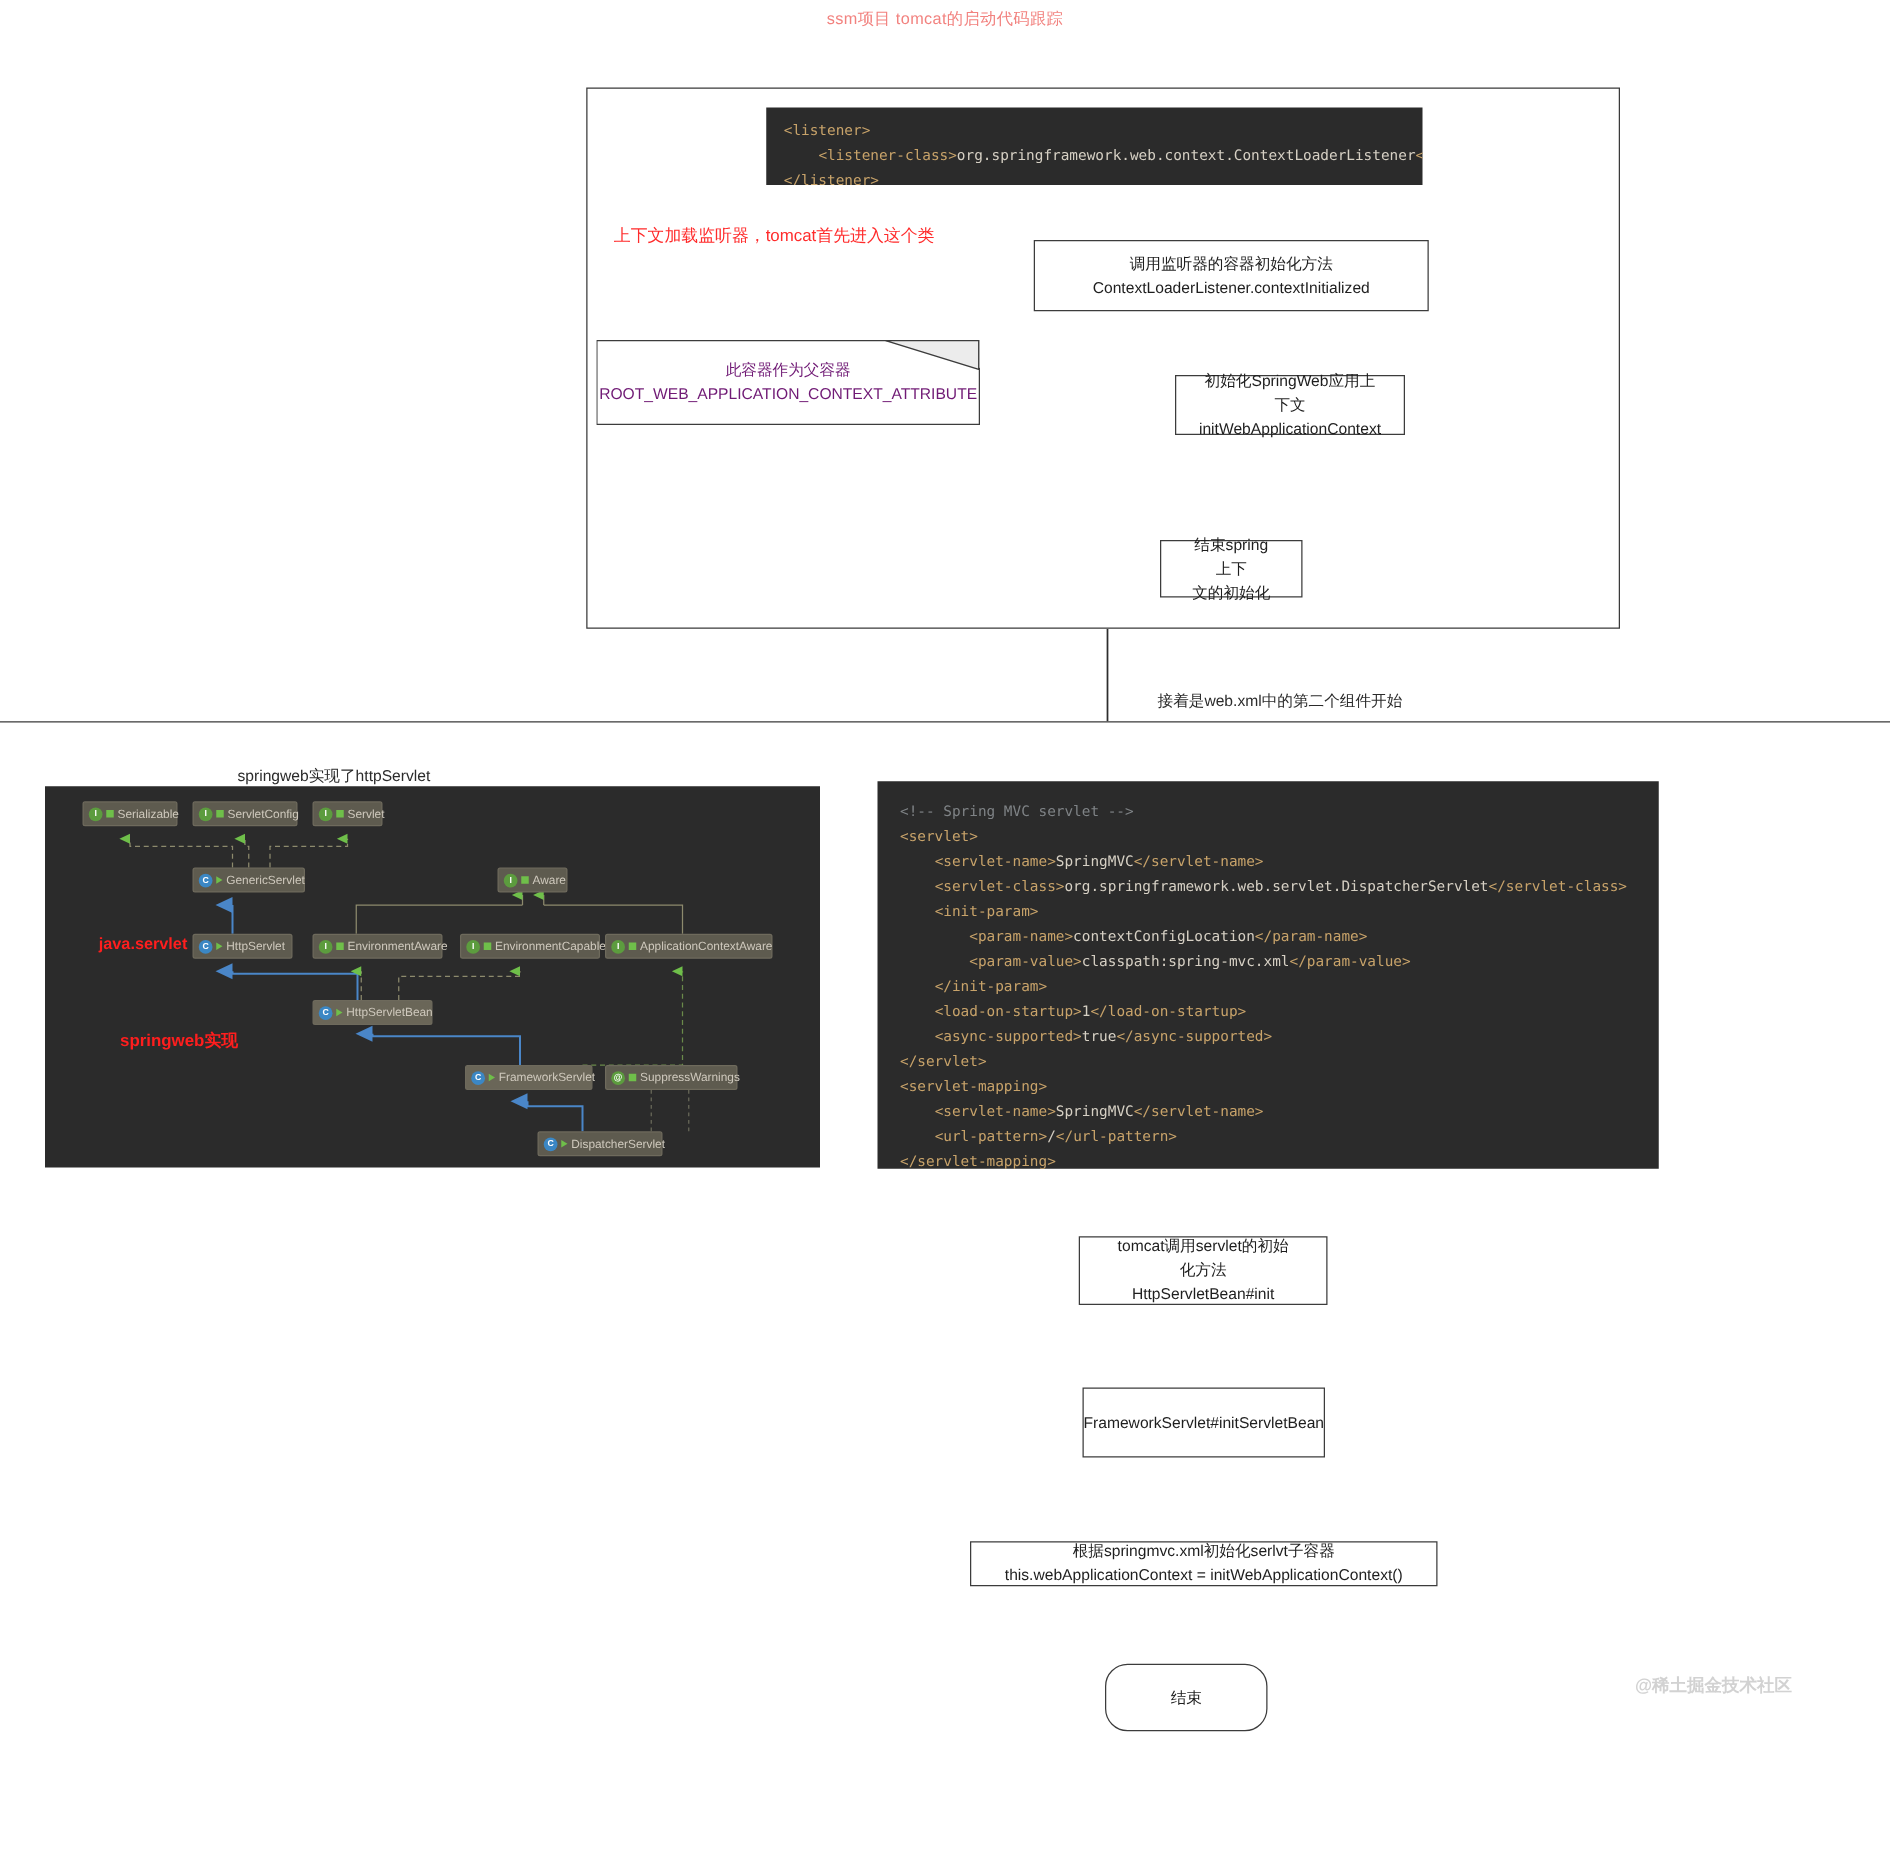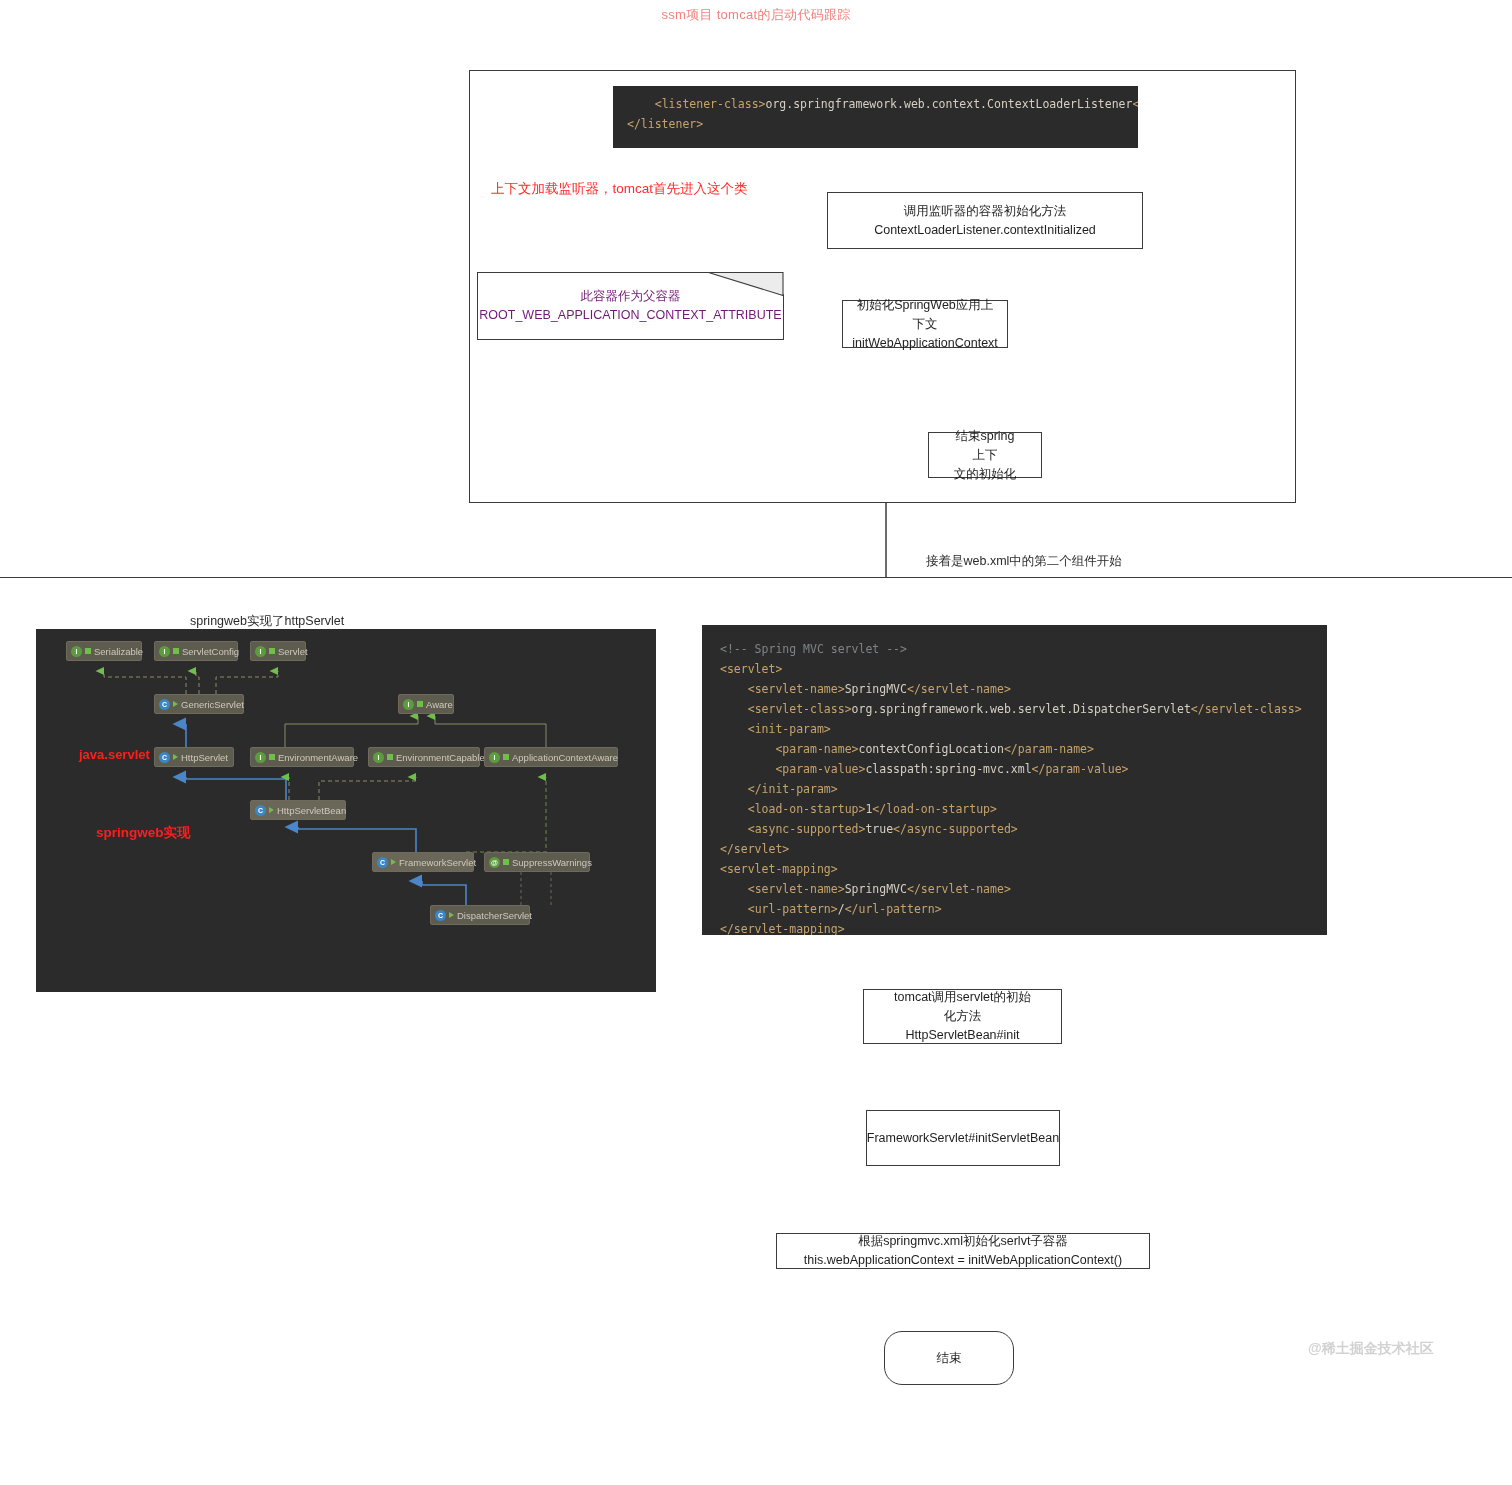--- a/index.html
+++ b/index.html
@@ -45,21 +45,21 @@
   #cap-uml{left:190px;top:613px;}
   #cap-second-comp{left:926px;top:553px;}
 
   
   .flowbox{
     border:1.2px solid #3c3c3c;background:#fff;box-sizing:border-box;
     display:flex;align-items:center;justify-content:center;text-align:center;
     font-size:12.5px;line-height:19px;color:#1e1e1e;padding:4px 24px;
   }
   #box-ctxinit{left:827px;top:192px;width:316px;height:57px;}
-  #box-initwac{left:842px;top:300px;width:166px;height:48px;}
+  #box-initwac{left:940px;top:300px;width:184px;height:48px;}
   #box-endspring{left:928px;top:432px;width:114px;height:46px;}
   #box-tomcat-init{left:863px;top:989px;width:199px;height:55px;}
   #box-framework-init{left:866px;top:1110px;width:194px;height:56px;}
   #box-initservlet-ctx{left:776px;top:1233px;width:374px;height:36px;}
   #box-end{left:884px;top:1331px;width:130px;height:54px;border-radius:18px;}
 
   
   #note-root{
     left:477px;top:272px;width:307px;height:68px;
     border:1.2px solid #3c3c3c;background:#fff;box-sizing:border-box;
@@ -69,21 +69,21 @@
   }
   #note-fold{
     left:708px;top:272px;width:76px;height:24px;pointer-events:none;
   }
 
   
   #connectors{left:0;top:0;width:1512px;height:1485px;}
 
   
   #uml{
-    left:36px;top:629px;width:620px;height:363px;
+    left:36px;top:629px;width:620px;height:305px;
     background:#2b2b2b;overflow:hidden;
   }
   .uml-node{
     position:absolute;height:20px;background:#5e5b4f;
     border:1px solid #6e6a5c;border-radius:2px;
     display:flex;align-items:center;gap:3px;
     padding:0 7px 0 4px;box-sizing:border-box;
     font-size:9.5px;color:#cfc9bd;white-space:nowrap;
   }
   .uml-node.sel{background:#6a6658;}
@@ -126,21 +126,21 @@
   <line x1="962" y1="1044" x2="962" y2="1107" stroke="#2d2d2d" stroke-width="1.4" marker-end="url(#ah)"></line>
   <line x1="962" y1="1166" x2="962" y2="1230" stroke="#2d2d2d" stroke-width="1.4" marker-end="url(#ah)"></line>
   <line x1="962" y1="1269" x2="962" y2="1328" stroke="#2d2d2d" stroke-width="1.4" marker-end="url(#ah)"></line>
 
   <line x1="196" y1="828" x2="258" y2="806" stroke="#ff1e1e" stroke-width="1.3"></line>
   <line x1="196" y1="838" x2="378" y2="862" stroke="#ff1e1e" stroke-width="1.3"></line>
 </svg>
 
 <div class="abs panel" id="panel-top"></div>
 
-<div class="abs code-block" id="code-listener"><div>    <span class="tag">&lt;listener-class&gt;</span><span class="txt">org.springframework.web.context.ContextLoaderListener</span><span class="tag">&lt;/listener-class&gt;</span></div><div><span class="tag">&lt;/listener&gt;</span></div></div>
+<div class="abs code-block" id="code-listener"><div><span class="tag">&lt;listener&gt;</span></div><div>    <span class="tag">&lt;listener-class&gt;</span><span class="txt">org.springframework.web.context.ContextLoaderListener</span><span class="tag">&lt;/listener-class&gt;</span></div><div><span class="tag">&lt;/listener&gt;</span></div></div>
 
 <div class="abs red-note" id="note-listener">上下文加载监听器，tomcat首先进入这个类</div>
 
 <div class="abs flowbox" id="box-ctxinit">
     <div>调用监听器的容器初始化方法<br>ContextLoaderListener.contextInitialized</div>
   </div>
 
 <div class="abs flowbox" id="box-initwac">
     <div>初始化SpringWeb应用上下文<br>initWebApplicationContext</div>
   </div>

